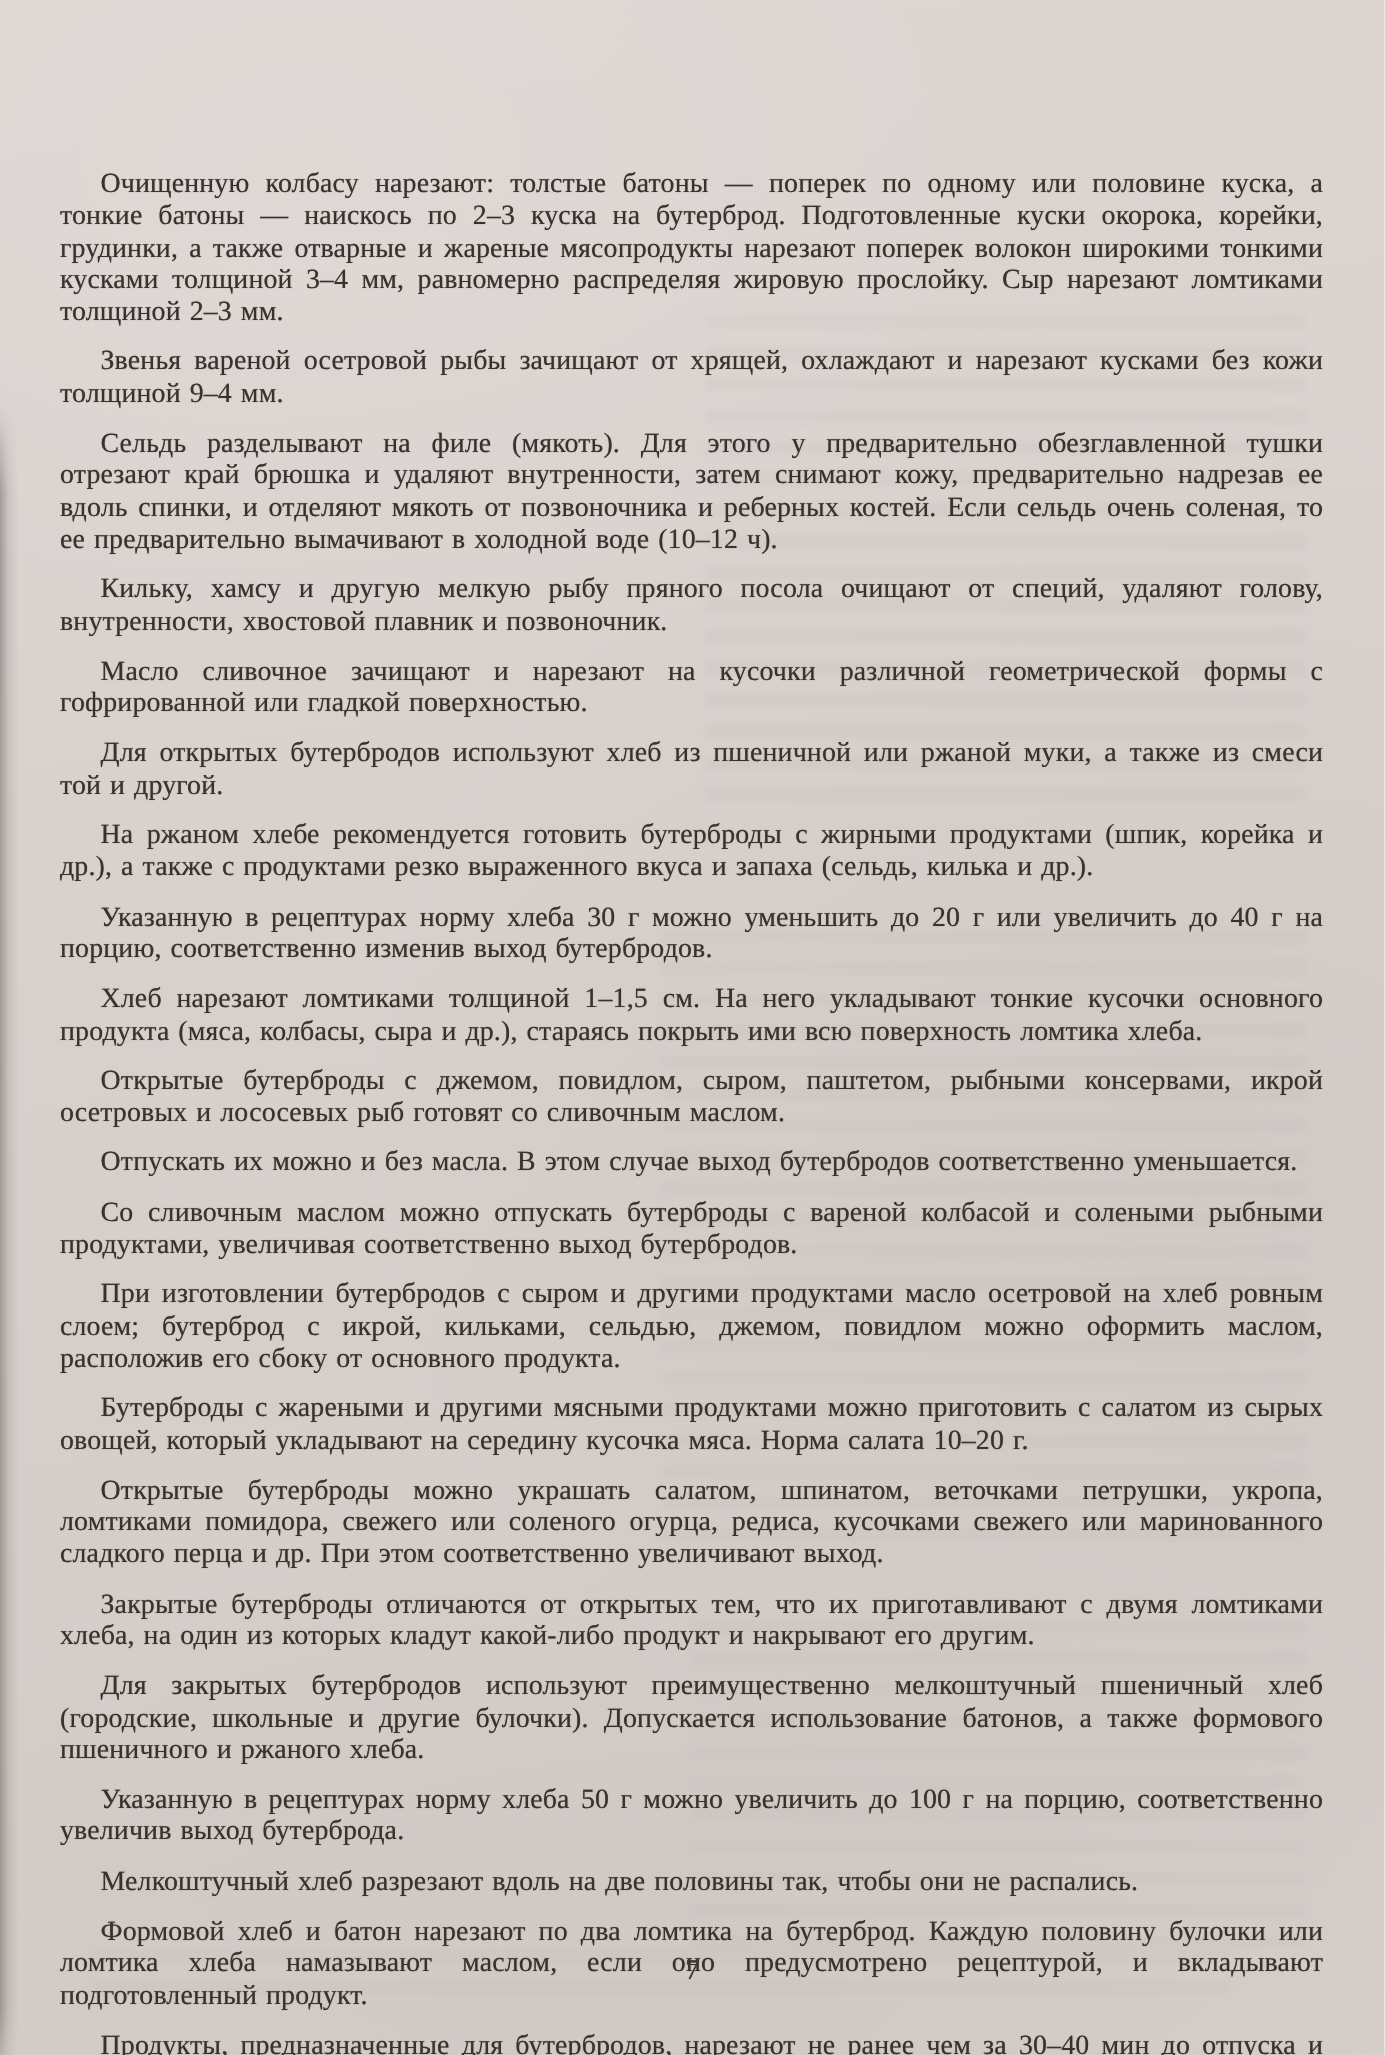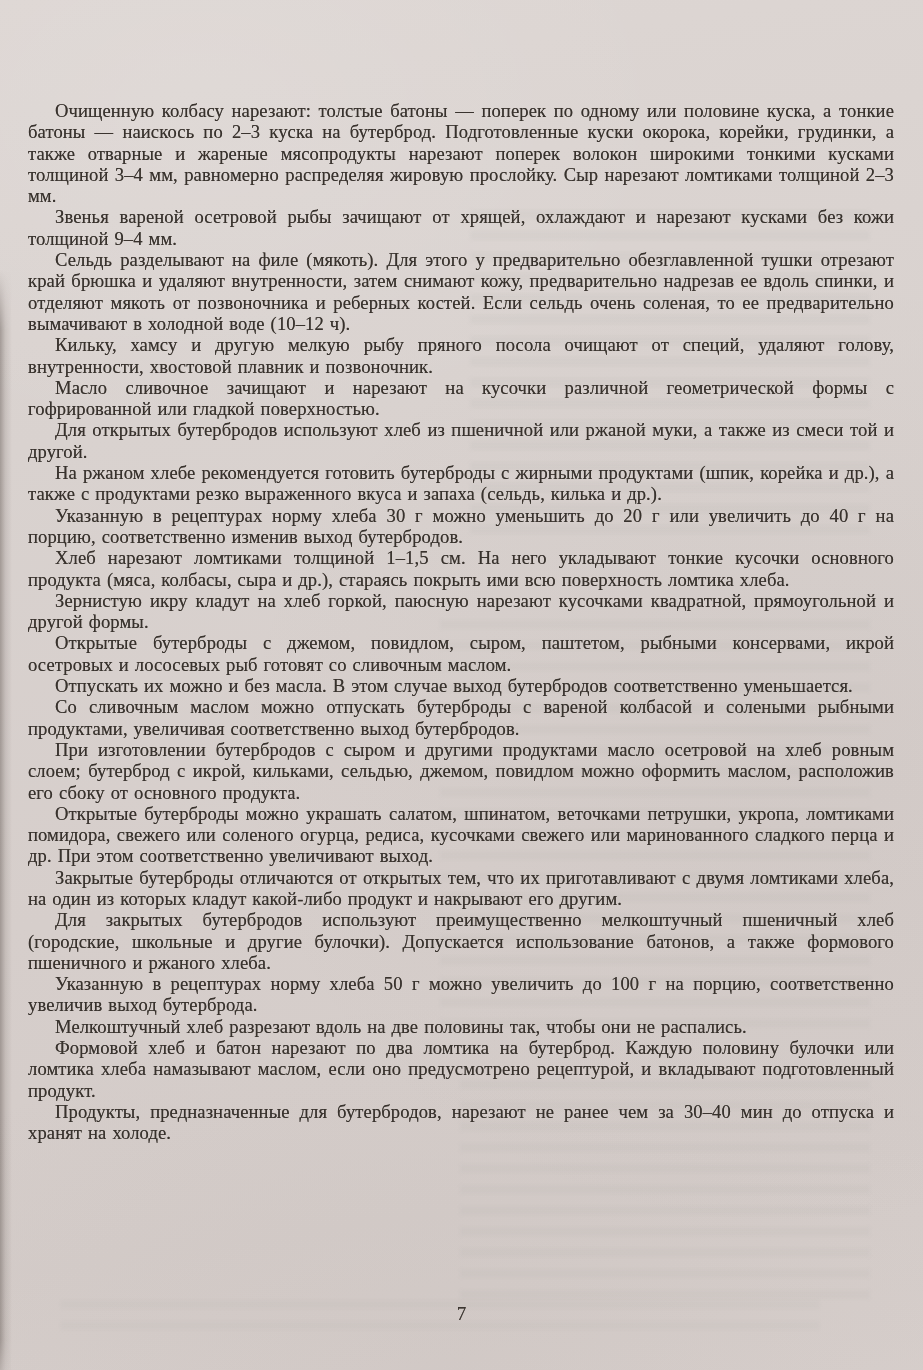--- a/index.html
+++ b/index.html
@@ -65,21 +65,21 @@
     color: #38322d;
     font-size: 18.6px;
     line-height: 21.3px;
     text-align: justify;
     word-spacing: 1.2px;
     letter-spacing: 0.1px;
     text-shadow: 0 0 0.6px rgba(56,50,45,0.65);
     hyphens: auto;
   }
   .textblock p.para {
-    margin: 0;
+    margin: 12px;
     text-indent: 27px;
   }
   .pagenum {
     position: absolute;
     left: 0;
     width: 923px;
     top: 1303px;
     text-align: center;
     color: #3c3631;
     font-size: 19px;
@@ -101,25 +101,25 @@
   <div class="textblock">
       <p class="para">Очищенную колбасу нарезают: толстые батоны — поперек по одному или половине куска, а тонкие батоны — наискось по 2–3 куска на бутерброд. Подготовленные куски окорока, корейки, грудинки, а также отварные и жареные мясопродукты нарезают поперек волокон широкими тонкими кусками толщиной 3–4 мм, равномерно распределяя жировую прослойку. Сыр нарезают ломтиками толщиной 2–3 мм.</p>
       <p class="para">Звенья вареной осетровой рыбы зачищают от хрящей, охлаждают и нарезают кусками без кожи толщиной 9–4 мм.</p>
       <p class="para">Сельдь разделывают на филе (мякоть). Для этого у предварительно обезглавленной тушки отрезают край брюшка и удаляют внутренности, затем снимают кожу, предварительно надрезав ее вдоль спинки, и отделяют мякоть от позвоночника и реберных костей. Если сельдь очень соленая, то ее предварительно вымачивают в холодной воде (10–12 ч).</p>
       <p class="para">Кильку, хамсу и другую мелкую рыбу пряного посола очищают от специй, удаляют голову, внутренности, хвостовой плавник и позвоночник.</p>
       <p class="para">Масло сливочное зачищают и нарезают на кусочки различной геометрической формы с гофрированной или гладкой поверхностью.</p>
       <p class="para">Для открытых бутербродов используют хлеб из пшеничной или ржаной муки, а также из смеси той и другой.</p>
       <p class="para">На ржаном хлебе рекомендуется готовить бутерброды с жирными продуктами (шпик, корейка и др.), а также с продуктами резко выраженного вкуса и запаха (сельдь, килька и др.).</p>
       <p class="para">Указанную в рецептурах норму хлеба 30 г можно уменьшить до 20 г или увеличить до 40 г на порцию, соответственно изменив выход бутербродов.</p>
       <p class="para">Хлеб нарезают ломтиками толщиной 1–1,5 см. На него укладывают тонкие кусочки основного продукта (мяса, колбасы, сыра и др.), стараясь покрыть ими всю поверхность ломтика хлеба.</p>
-      <p class="para">Зернистую икру кладут на хлеб горкой, паюсную нарезают кусочками квадратной, прямоугольной и другой формы.</p>
       <p class="para">Открытые бутерброды с джемом, повидлом, сыром, паштетом, рыбными консервами, икрой осетровых и лососевых рыб готовят со сливочным маслом.</p>
       <p class="para">Отпускать их можно и без масла. В этом случае выход бутербродов соответственно уменьшается.</p>
       <p class="para">Со сливочным маслом можно отпускать бутерброды с вареной колбасой и солеными рыбными продуктами, увеличивая соответственно выход бутербродов.</p>
       <p class="para">При изготовлении бутербродов с сыром и другими продуктами масло осетровой на хлеб ровным слоем; бутерброд с икрой, кильками, сельдью, джемом, повидлом можно оформить маслом, расположив его сбоку от основного продукта.</p>
+      <p class="para">Бутерброды с жареными и другими мясными продуктами можно приготовить с салатом из сырых овощей, который укладывают на середину кусочка мяса. Норма салата 10–20 г.</p>
       <p class="para">Открытые бутерброды можно украшать салатом, шпинатом, веточками петрушки, укропа, ломтиками помидора, свежего или соленого огурца, редиса, кусочками свежего или маринованного сладкого перца и др. При этом соответственно увеличивают выход.</p>
       <p class="para">Закрытые бутерброды отличаются от открытых тем, что их приготавливают с двумя ломтиками хлеба, на один из которых кладут какой-либо продукт и накрывают его другим.</p>
       <p class="para">Для закрытых бутербродов используют преимущественно мелкоштучный пшеничный хлеб (городские, школьные и другие булочки). Допускается использование батонов, а также формового пшеничного и ржаного хлеба.</p>
       <p class="para">Указанную в рецептурах норму хлеба 50 г можно увеличить до 100 г на порцию, соответственно увеличив выход бутерброда.</p>
       <p class="para">Мелкоштучный хлеб разрезают вдоль на две половины так, чтобы они не распались.</p>
       <p class="para">Формовой хлеб и батон нарезают по два ломтика на бутерброд. Каждую половину булочки или ломтика хлеба намазывают маслом, если оно предусмотрено рецептурой, и вкладывают подготовленный продукт.</p>
       <p class="para">Продукты, предназначенные для бутербродов, нарезают не ранее чем за 30–40 мин до отпуска и хранят на холоде.</p>
     </div>
 
   <div class="pagenum">7</div>

